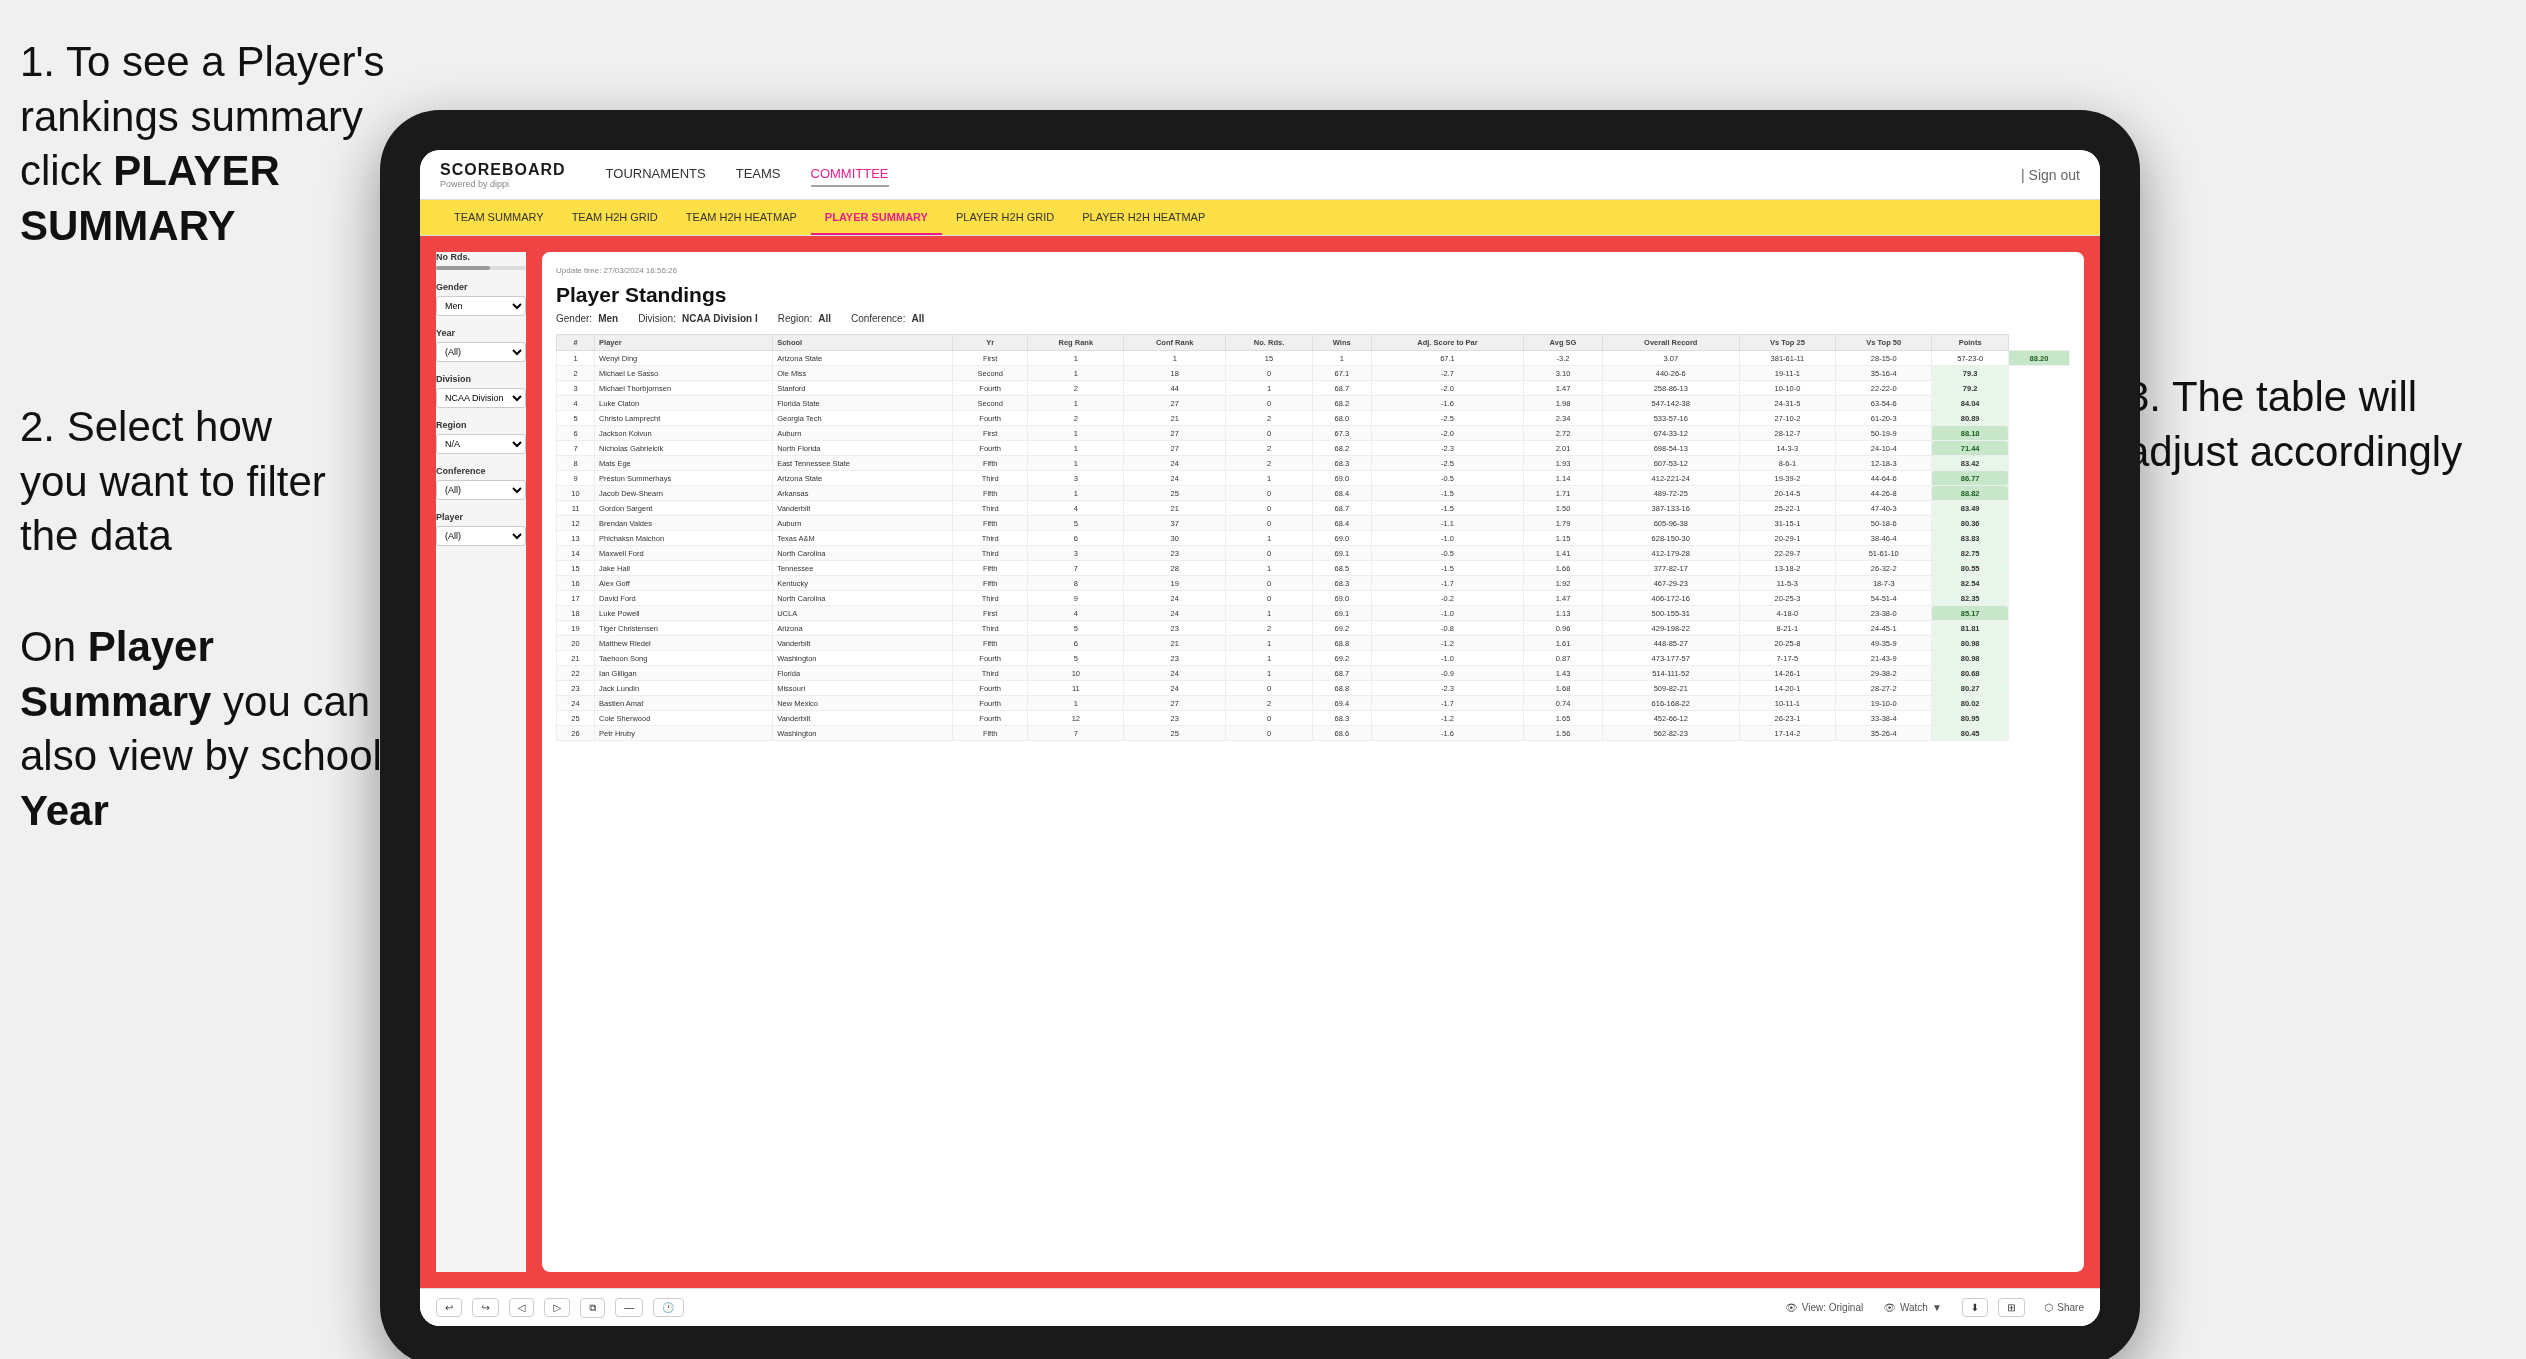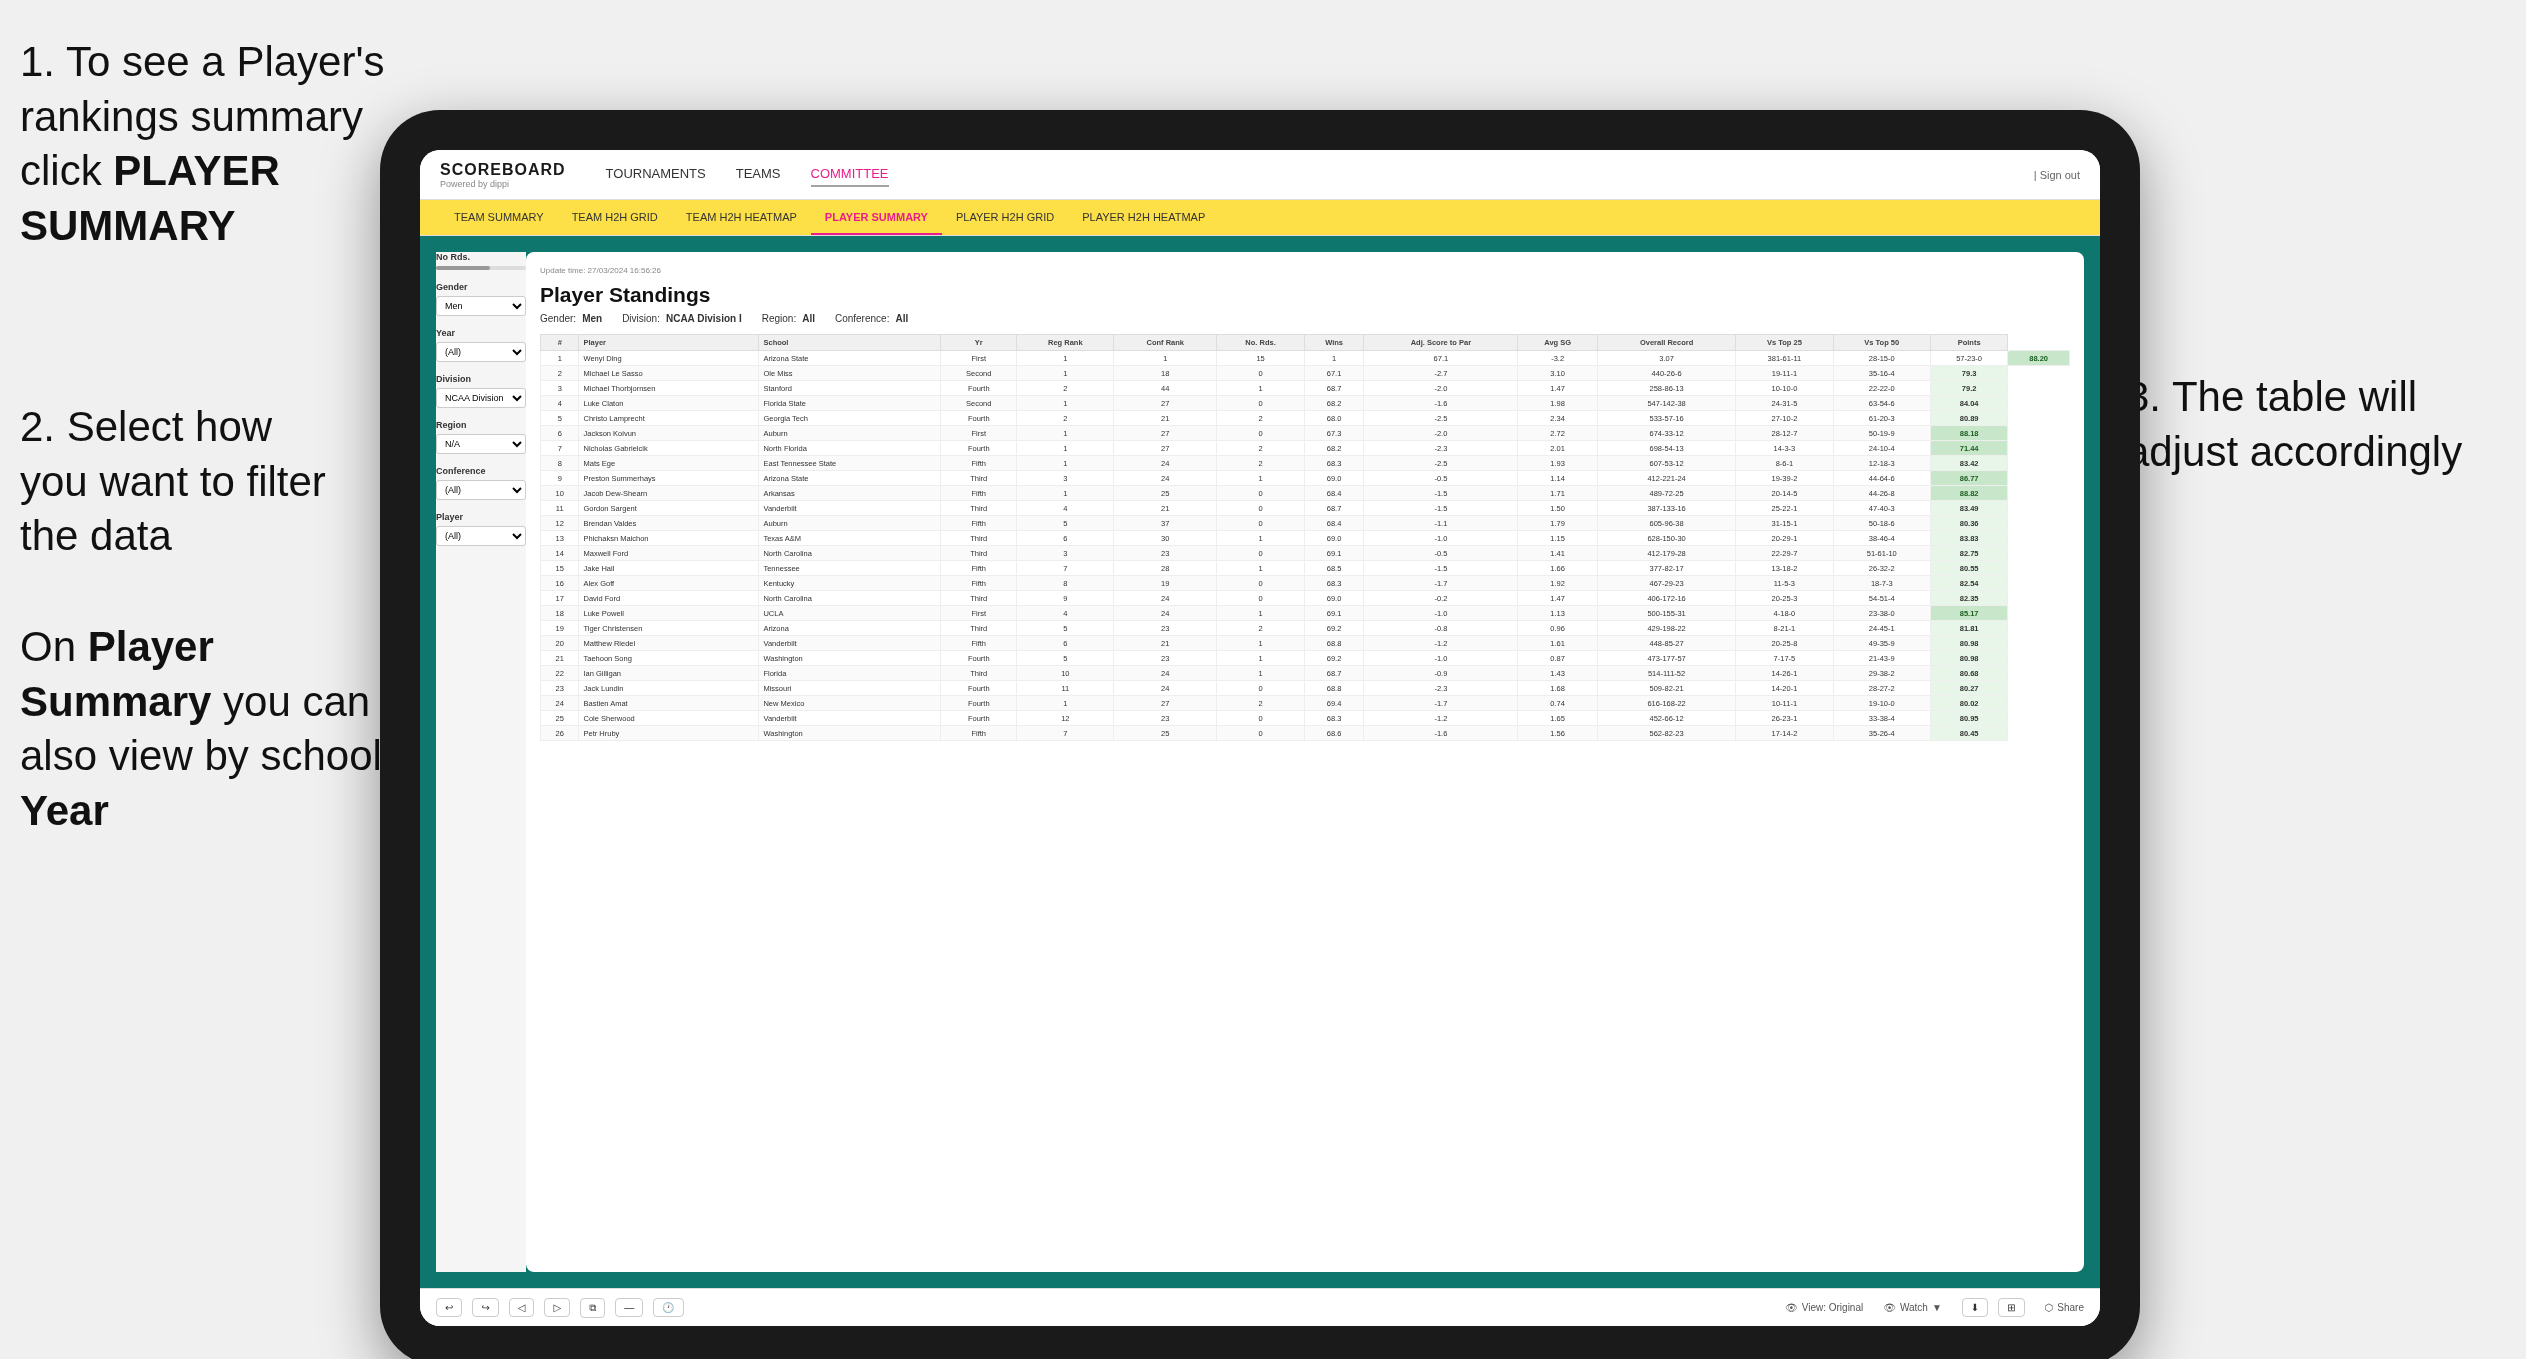--- a/index.html
+++ b/index.html
@@ -116,21 +116,21 @@
       cursor: pointer;
       padding: 4px 0;
       font-weight: 500;
     }
     .nav-item.active { color: #e91e8c; border-bottom: 2px solid #a3a3a3; }
 
     .header-right {
       display: flex;
       align-items: center;
       gap: 10px;
-      font-size: 11px;
+      font-size: 14px;
       color: #666;
     }
 
     
     .sub-nav {
       display: flex;
       gap: 0;
       background: #fde047;
       border-bottom: 1px solid #ddd;
       padding: 0 20px;
@@ -149,23 +149,24 @@
     }
     .sub-nav-item.active {
       color: #e91e8c;
       border-bottom: 2px solid #e91e8c;
       font-weight: 600;
     }
 
     
     .main-content {
       flex: 1;
-      background: #0f766e;
+      background: #ef4444;
       display: flex;
       padding: 16px;
+      gap: 16px;
       overflow: hidden;
     }
 
     
     .filters-panel {
       width: 90px;
       background: #f5f5f5;
       font-size: 10px;
       flex-shrink: 0;
     }

